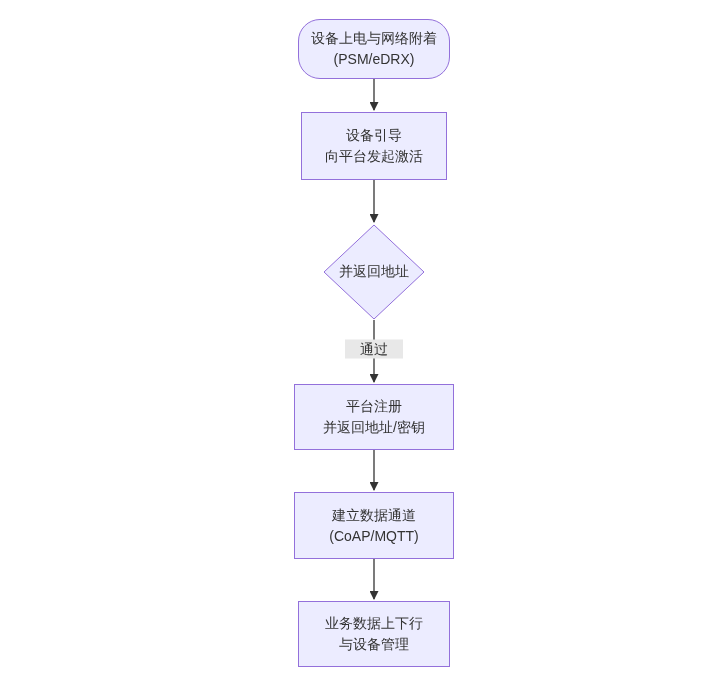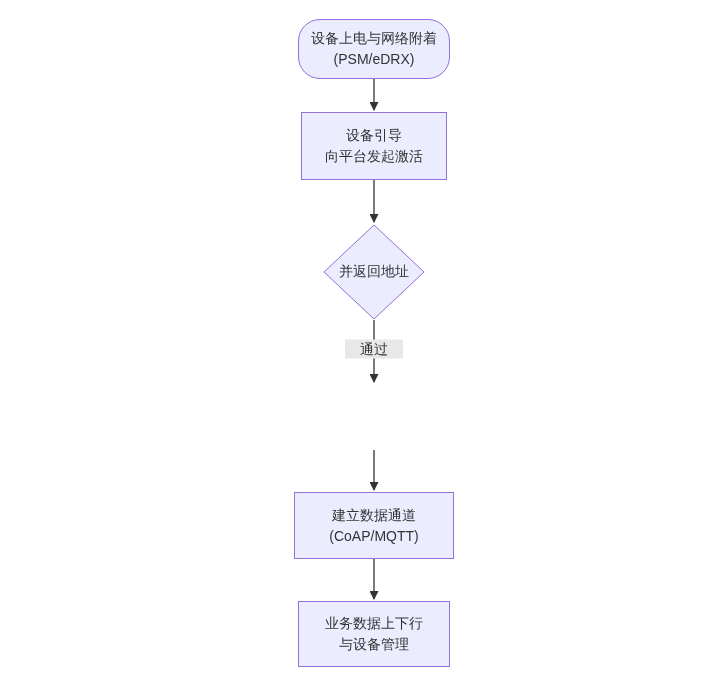--- a/index.html
+++ b/index.html
@@ -112,20 +112,24 @@
 
   <div class="diamond-wrap">
     <svg width="102" height="96" viewBox="0 0 102 96" xmlns="http://www.w3.org/2000/svg">
       <polygon points="51,1 101,48 51,95 1,48" fill="#ECECFF" stroke="#9370DB" stroke-width="1"></polygon>
     </svg>
     <div class="diamond-label">并返回地址</div>
   </div>
 
   <div class="edge-label">通过</div>
 
+  <div class="node n4">
+    <span>平台注册</span>
+    <span>并返回地址/密钥</span>
+  </div>
 
   <div class="node n6">
     <span>业务数据上下行</span>
     <span>与设备管理</span>
   </div>
 
   <div class="node n5">
     <span>建立数据通道</span>
     <span>(CoAP/MQTT)</span>
   </div>

